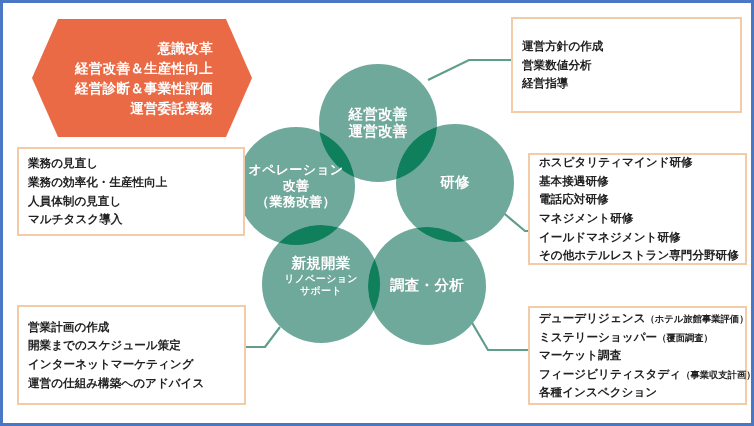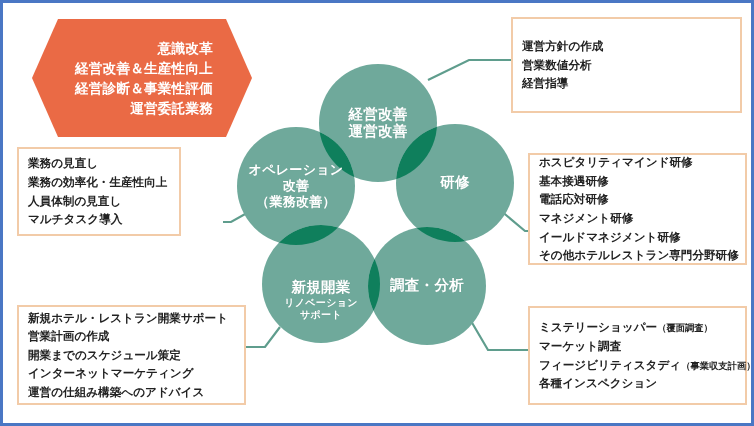--- a/index.html
+++ b/index.html
@@ -171,21 +171,21 @@
           <div class="cl-big">運営改善</div>
         </div>
         <div class="circle-label" style="left: 373px; width: 158px; top: 171px;">
           <div class="cl-big">研修</div>
         </div>
         <div class="circle-label" style="left: 214px; width: 158px; top: 159px; text-align: center;">
           <div class="cl-mid">オペレーション</div>
           <div class="cl-mid">改善</div>
           <div class="cl-mid">（業務改善）</div>
         </div>
-        <div class="circle-label" style="left: 239px; width: 158px; top: 276px;">
+        <div class="circle-label" style="left: 239px; width: 158px; top: 252px;">
           <div class="cl-big">新規開業</div>
           <div class="cl-small">リノベーション</div>
           <div class="cl-small">サポート</div>
         </div>
         <div class="circle-label" style="left: 345px; width: 158px; top: 274px;">
           <div class="cl-big">調査・分析</div>
         </div>
       </div>
 
     <div id="hexagon">
@@ -215,37 +215,37 @@
             <div class="info-line"><span>ホスピタリティマインド研修</span></div>
             <div class="info-line"><span>基本接遇研修</span></div>
             <div class="info-line"><span>電話応対研修</span></div>
             <div class="info-line"><span>マネジメント研修</span></div>
             <div class="info-line"><span>イールドマネジメント研修</span></div>
             <div class="info-line"><span>その他ホテルレストラン専門分野研修</span></div>
           </div>
         </div>
         <div class="info-box" style="left: 525px; top: 303px; width: 219px; height: 99px; border-color: rgb(242, 203, 168);">
           <div class="info-lines">
+            <div class="info-line"><span>デューデリジェンス</span><span class="sub">（ホテル旅館事業評価）</span></div>
             <div class="info-line"><span>ミステリーショッパー</span><span class="sub">（覆面調査）</span></div>
             <div class="info-line"><span>マーケット調査</span></div>
             <div class="info-line"><span>フィージビリティスタディ</span><span class="sub">（事業収支計画）</span></div>
             <div class="info-line"><span>各種インスペクション</span></div>
           </div>
         </div>
-        <div class="info-box" style="left: 14px; top: 144px; width: 164px; height: 89px; border-color: rgb(242, 203, 168);">
+        <div class="info-box" style="left: 14px; top: 144px; width: 228px; height: 89px; border-color: rgb(242, 203, 168);">
           <div class="info-lines">
             <div class="info-line"><span>業務の見直し</span></div>
             <div class="info-line"><span>業務の効率化・生産性向上</span></div>
             <div class="info-line"><span>人員体制の見直し</span></div>
             <div class="info-line"><span>マルチタスク導入</span></div>
           </div>
         </div>
         <div class="info-box" style="left: 14px; top: 302px; width: 229px; height: 100px; border-color: rgb(242, 203, 168);">
           <div class="info-lines">
-            <div class="info-line"><span>新規ホテル・レストラン開業サポート</span></div>
             <div class="info-line"><span>営業計画の作成</span></div>
             <div class="info-line"><span>開業までのスケジュール策定</span></div>
             <div class="info-line"><span>インターネットマーケティング</span></div>
             <div class="info-line"><span>運営の仕組み構築へのアドバイス</span></div>
           </div>
         </div>
       </div>
 
   </div>
 </div>

